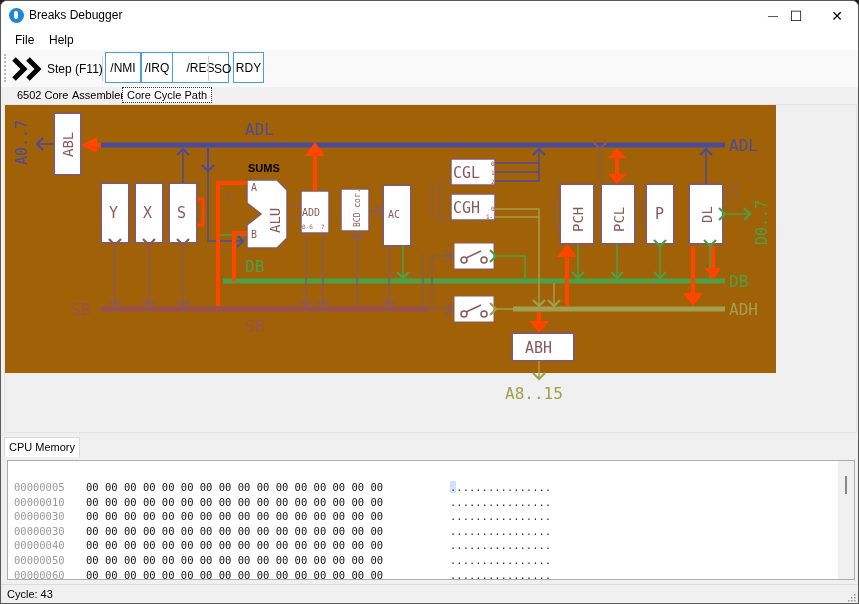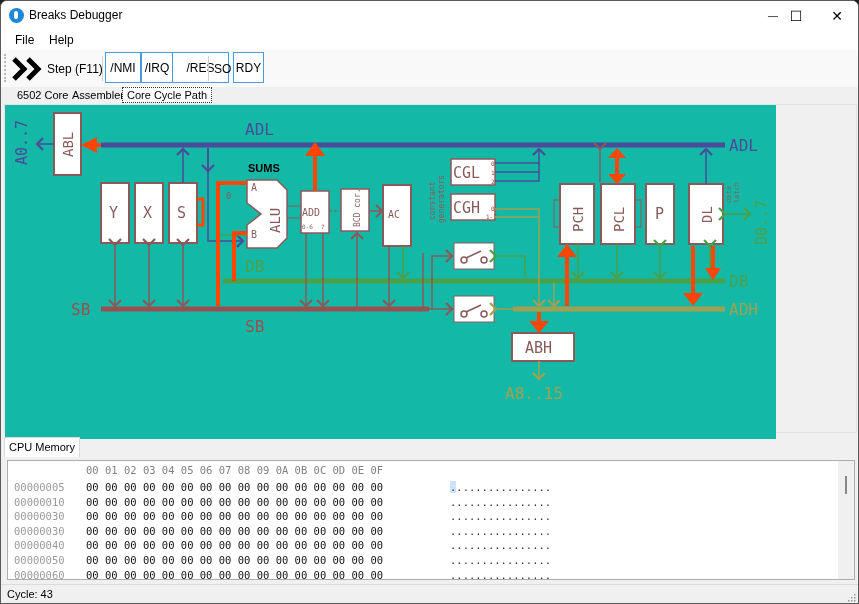--- a/index.html
+++ b/index.html
@@ -16,21 +16,21 @@
   .grip{position:absolute;left:3px;top:4px;width:2px;height:28px;border-left:2px dotted #b8b8b8;}
   .step-icon{position:absolute;left:10px;top:6px;width:34px;height:26px;}
   .step-label{position:absolute;left:46px;top:12px;font-size:12px;}
   .tsep{position:absolute;top:6px;width:1px;height:25px;background:#cfcfcf;}
   .tbtn{position:absolute;top:2px;height:31px;border:1px solid #4a9be0;background:#fff;box-sizing:border-box;display:flex;align-items:center;justify-content:center;font-size:12px;}
   .tplain{position:absolute;top:12px;font-size:12px;}
   .tabs{position:absolute;left:8px;top:86px;height:17px;width:857px;}
   .tab{position:absolute;top:1px;height:15px;font-size:11px;padding:0 4px;line-height:15px;background:#f0f0f0;}
   .tab.active{border:1px dotted #333;background:#fff;top:0;height:14px;}
   .diagram-panel{position:absolute;left:3px;top:103px;width:851px;height:327px;background:#f0f0f0;border:1px solid #e4e4e4;}
-  .diagram{position:absolute;left:0;top:0;width:771px;height:334px;background:#14b8a6;}
+  .diagram{position:absolute;left:0;top:0;width:771px;height:268px;background:#a16207;}
   .diagram svg{position:absolute;left:0;top:0;}
   .mem-tabs{position:absolute;left:0;top:436px;width:757px;height:20px;}
   .mem-tab{position:absolute;left:3px;top:0;height:19px;padding:0 4px;line-height:19px;font-size:11px;background:#fff;border:1px solid #d9d9d9;border-bottom:none;}
   .mem-box{position:absolute;left:6px;top:459px;width:846px;height:118px;background:#fff;border:1px solid #adadad;overflow:hidden;}
   .hex{position:absolute;font-family:"DejaVu Sans Mono",monospace;font-size:10.5px;}
   .hex-head{color:#808080;}
   .addr{color:#9a9a9a;}
   .bytes{color:#111;}
   .ascii{color:#333;letter-spacing:0px;}
   .sel{background:#cce4ff;}
@@ -256,21 +256,20 @@
         </g>
       </svg>
     </div>
   </div>
 
   <div class="mem-tabs">
     <span class="mem-tab">CPU Memory</span>
   </div>
 
   <div class="mem-box">
-    <div class="hex hex-head" id="hex-head" style="left:78px;top:3px;">00 01 02 03 04 05 06 07 08 09 0A 0B 0C 0D 0E 0F</div>
     <div id="hex-rows">
         <div class="hex addr" style="left: 6px; top: 20px;">00000005</div>
         <div class="hex bytes" style="left: 78px; top: 20px;">00 00 00 00 00 00 00 00 00 00 00 00 00 00 00 00</div>
         <div class="hex ascii" style="left: 442px; top: 20px;"><span class="sel">.</span>...............</div>
         <div class="hex addr" style="left: 6px; top: 34.6px;">00000010</div>
         <div class="hex bytes" style="left: 78px; top: 34.6px;">00 00 00 00 00 00 00 00 00 00 00 00 00 00 00 00</div>
         <div class="hex ascii" style="left: 442px; top: 34.6px;">................</div>
         <div class="hex addr" style="left: 6px; top: 49.2px;">00000030</div>
         <div class="hex bytes" style="left: 78px; top: 49.2px;">00 00 00 00 00 00 00 00 00 00 00 00 00 00 00 00</div>
         <div class="hex ascii" style="left: 442px; top: 49.2px;">................</div>

